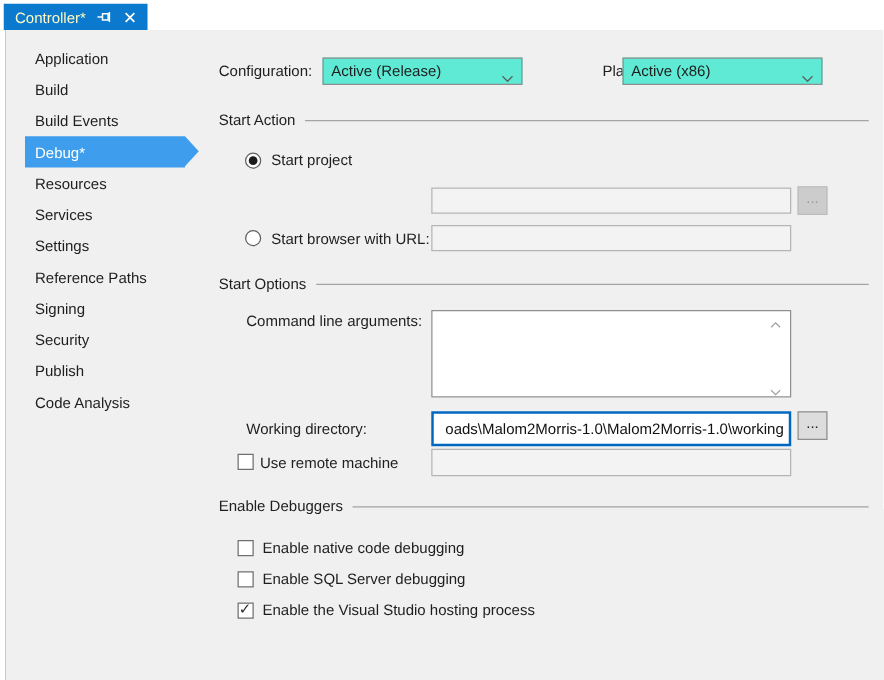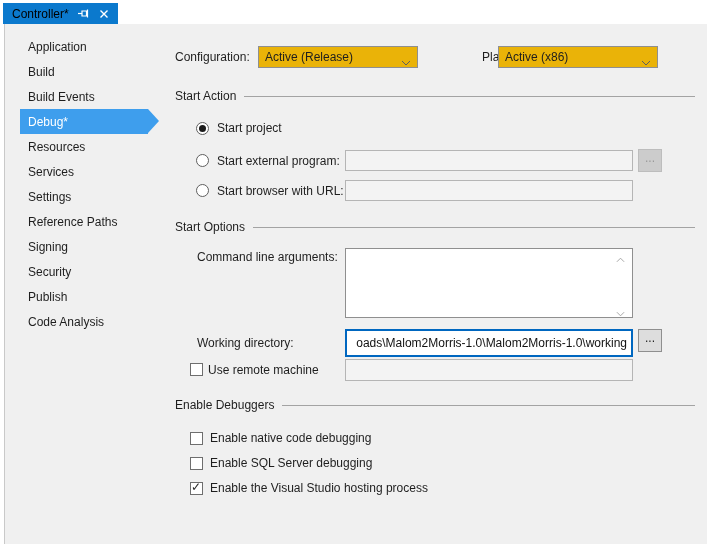--- a/index.html
+++ b/index.html
@@ -1,39 +1,39 @@
 <!DOCTYPE html>
 <html><head>
 <meta charset="utf-8">
 <style>
   html,body{margin:0;padding:0;background:#ffffff;}
   .screen{position:relative;width:707px;height:544px;background:#ffffff;overflow:hidden;
           font-family:"Liberation Sans",sans-serif;font-size:12px;color:#1e1e1e;}
 
   
   .tab-strip{position:absolute;left:0;top:0;right:0;height:24px;background:#ffffff;}
-  .doc-tab{position:absolute;left:3px;top:3px;height:21px;background:#0b79cd;color:#000000;
+  .doc-tab{position:absolute;left:3px;top:3px;height:21px;background:#0b79cd;color:#fef9c3;
            display:flex;align-items:center;gap:8px;padding:0 7px 0 9px;cursor:default;}
   .tab-title{white-space:nowrap;}
   .tab-icon{display:flex;align-items:center;justify-content:center;width:13px;height:13px;}
 
   
   .left-line{position:absolute;left:4px;top:24px;width:1px;bottom:0;background:#c9c9c9;}
   .content{position:absolute;left:5px;top:24px;right:0;bottom:0;background:#f0f0f0;}
 
   
   .sidebar{position:absolute;left:15px;top:10px;width:128px;}
   .side-item{height:25px;display:flex;align-items:center;padding-left:8px;position:relative;cursor:default;}
   .side-item.selected{background:#3e9eed;color:#ffffff;}
   .side-item.selected::after{content:"";position:absolute;right:-11px;top:0;width:0;height:0;
       border-top:12.5px solid transparent;border-bottom:12.5px solid transparent;border-left:11px solid #3e9eed;}
 
   
   .lbl{position:absolute;height:22px;line-height:22px;white-space:nowrap;}
-  .combo{position:absolute;height:22px;background:#eab308;border:1px solid #8f8f8f;box-sizing:border-box;
+  .combo{position:absolute;height:22px;background:#5eead4;border:1px solid #8f8f8f;box-sizing:border-box;
          display:flex;align-items:center;padding:0 20px 0 6px;cursor:default;}
   .combo .chev{position:absolute;right:6px;top:8px;}
 
   
   .group-header{position:absolute;left:170px;right:12px;height:16px;display:flex;align-items:center;gap:8px;}
   .group-header .rule{flex:1;height:1px;background:#a3a3a3;}
 
   
   .ctl-row{position:absolute;display:flex;align-items:center;gap:8px;white-space:nowrap;}
   .radio{width:13px;height:13px;border-radius:50%;border:1px solid #5f5f5f;background:#ffffff;
@@ -139,24 +139,20 @@
     <div class="group-header" style="top:64px;">
       <span>Start Action</span>
       <span class="rule"></span>
     </div>
 
     <div class="ctl-row" style="left:191px;top:96px;height:16px;">
       <span class="radio on"></span>
       <span>Start project</span>
     </div>
 
-    <div class="ctl-row" style="left:191px;top:126px;height:21px;">
-      <span class="radio"></span>
-      <span>Start external program:</span>
-    </div>
     <input class="tfield idle" style="left: 340px; top: 126px; width: 288px; height: 21px;" value="">
     <div class="browse-btn disabled" style="left:633px;top:125px;">...</div>
 
     <div class="ctl-row" style="left:191px;top:156px;height:21px;">
       <span class="radio"></span>
       <span>Start browser with URL:</span>
     </div>
     <input class="tfield idle" style="left: 340px; top: 156px; width: 288px; height: 21px;" value="">
 
     <div class="group-header" style="top:195px;">

